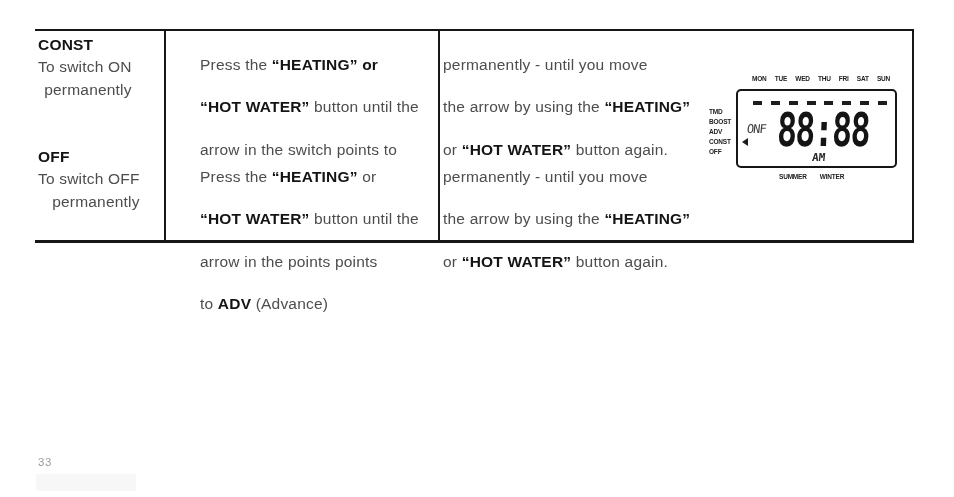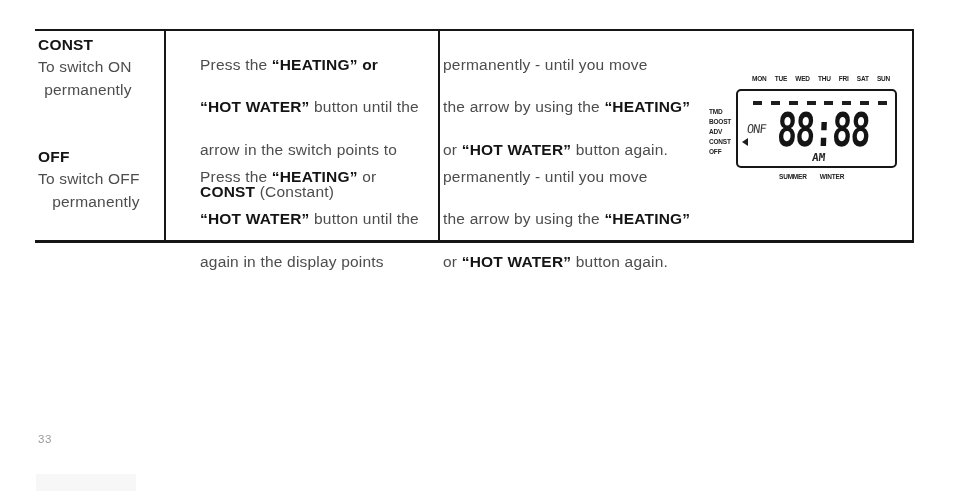--- a/index.html
+++ b/index.html
@@ -36,56 +36,56 @@
               font-weight:700; font-size:11px; color:#2a2a2a; transform:skewX(-6deg); }
   .lcd-arrow { position:absolute; left:4px; top:47px; width:0; height:0;
                border-top:4px solid transparent; border-bottom:4px solid transparent;
                border-right:6.5px solid #1d1d1d; }
   .lcd-modes { position:absolute; left:9px; top:37px; }
   .lcd-modes span { display:block; font-size:6.5px; line-height:10px; font-weight:700; color:#222; letter-spacing:-0.2px; }
   .lcd-seasons { position:absolute; left:79px; top:103px; display:flex; gap:13px; }
   .lcd-seasons span { font-size:6.5px; font-weight:700; color:#222; letter-spacing:-0.2px; }
 
   
-  .page-num { position:absolute; left:38px; top:433px; font-size:11.5px; color:#9a9a9a; letter-spacing:0.5px; }
+  .page-num { position:absolute; left:38px; top:456px; font-size:11.5px; color:#9a9a9a; letter-spacing:0.5px; }
   .footer-band { position:absolute; left:36px; top:474px; width:100px; height:17px; background:#f7f7f7; }
 </style>
 </head>
 <body>
 
 <div class="rule" style="left:35px; top:29px; width:879px; height:2px;"></div>
 <div class="rule" style="left:35px; top:240px; width:879px; height:3px;"></div>
 <div class="rule" style="left:912px; top:29px; width:2px; height:214px;"></div>
 <div class="rule" style="left:164px; top:29px; width:2px; height:211px;"></div>
 <div class="rule" style="left:438px; top:29px; width:2px; height:211px;"></div>
 
 <div class="cell" style="left:38px; top:34px;">
   <span class="term-title">CONST</span>
   <span><span class="term-line">To switch ON</span><span class="term-line">permanently</span></span>
 </div>
 <div class="cell" style="left:200px; top:34px;">
     <div class="tline"><span>Press the </span><span class="b">“HEATING” or</span></div>
     <div class="tline"><span class="b">“HOT WATER”</span><span> button until the</span></div>
     <div class="tline"><span>arrow in the switch points to</span></div>
-    <div class="tline"><span class="b">CONST</span><span> (Constant)</span></div>
   </div>
 <div class="cell" style="left:443px; top:34px;">
     <div class="tline"><span>permanently - until you move</span></div>
     <div class="tline"><span>the arrow by using the </span><span class="b">“HEATING”</span></div>
     <div class="tline"><span>or </span><span class="b">“HOT WATER”</span><span> button again.</span></div>
   </div>
 
 <div class="cell" style="left:38px; top:146px;">
   <span class="term-title">OFF</span>
   <span><span class="term-line">To switch OFF</span><span class="term-line">permanently</span></span>
 </div>
 <div class="cell" style="left:200px; top:146px;">
     <div class="tline"><span>Press the </span><span class="b">“HEATING”</span><span> or</span></div>
     <div class="tline"><span class="b">“HOT WATER”</span><span> button until the</span></div>
-    <div class="tline"><span>again in the display points</span></div>
+    <div class="tline"><span>arrow in the points points</span></div>
+    <div class="tline"><span>to </span><span class="b">ADV</span><span> (Advance)</span></div>
   </div>
 <div class="cell" style="left:443px; top:146px;">
     <div class="tline"><span>permanently - until you move</span></div>
     <div class="tline"><span>the arrow by using the </span><span class="b">“HEATING”</span></div>
     <div class="tline"><span>or </span><span class="b">“HOT WATER”</span><span> button again.</span></div>
   </div>
 
 <div class="lcd">
   <div class="lcd-days">
       <span class="">MON</span>

